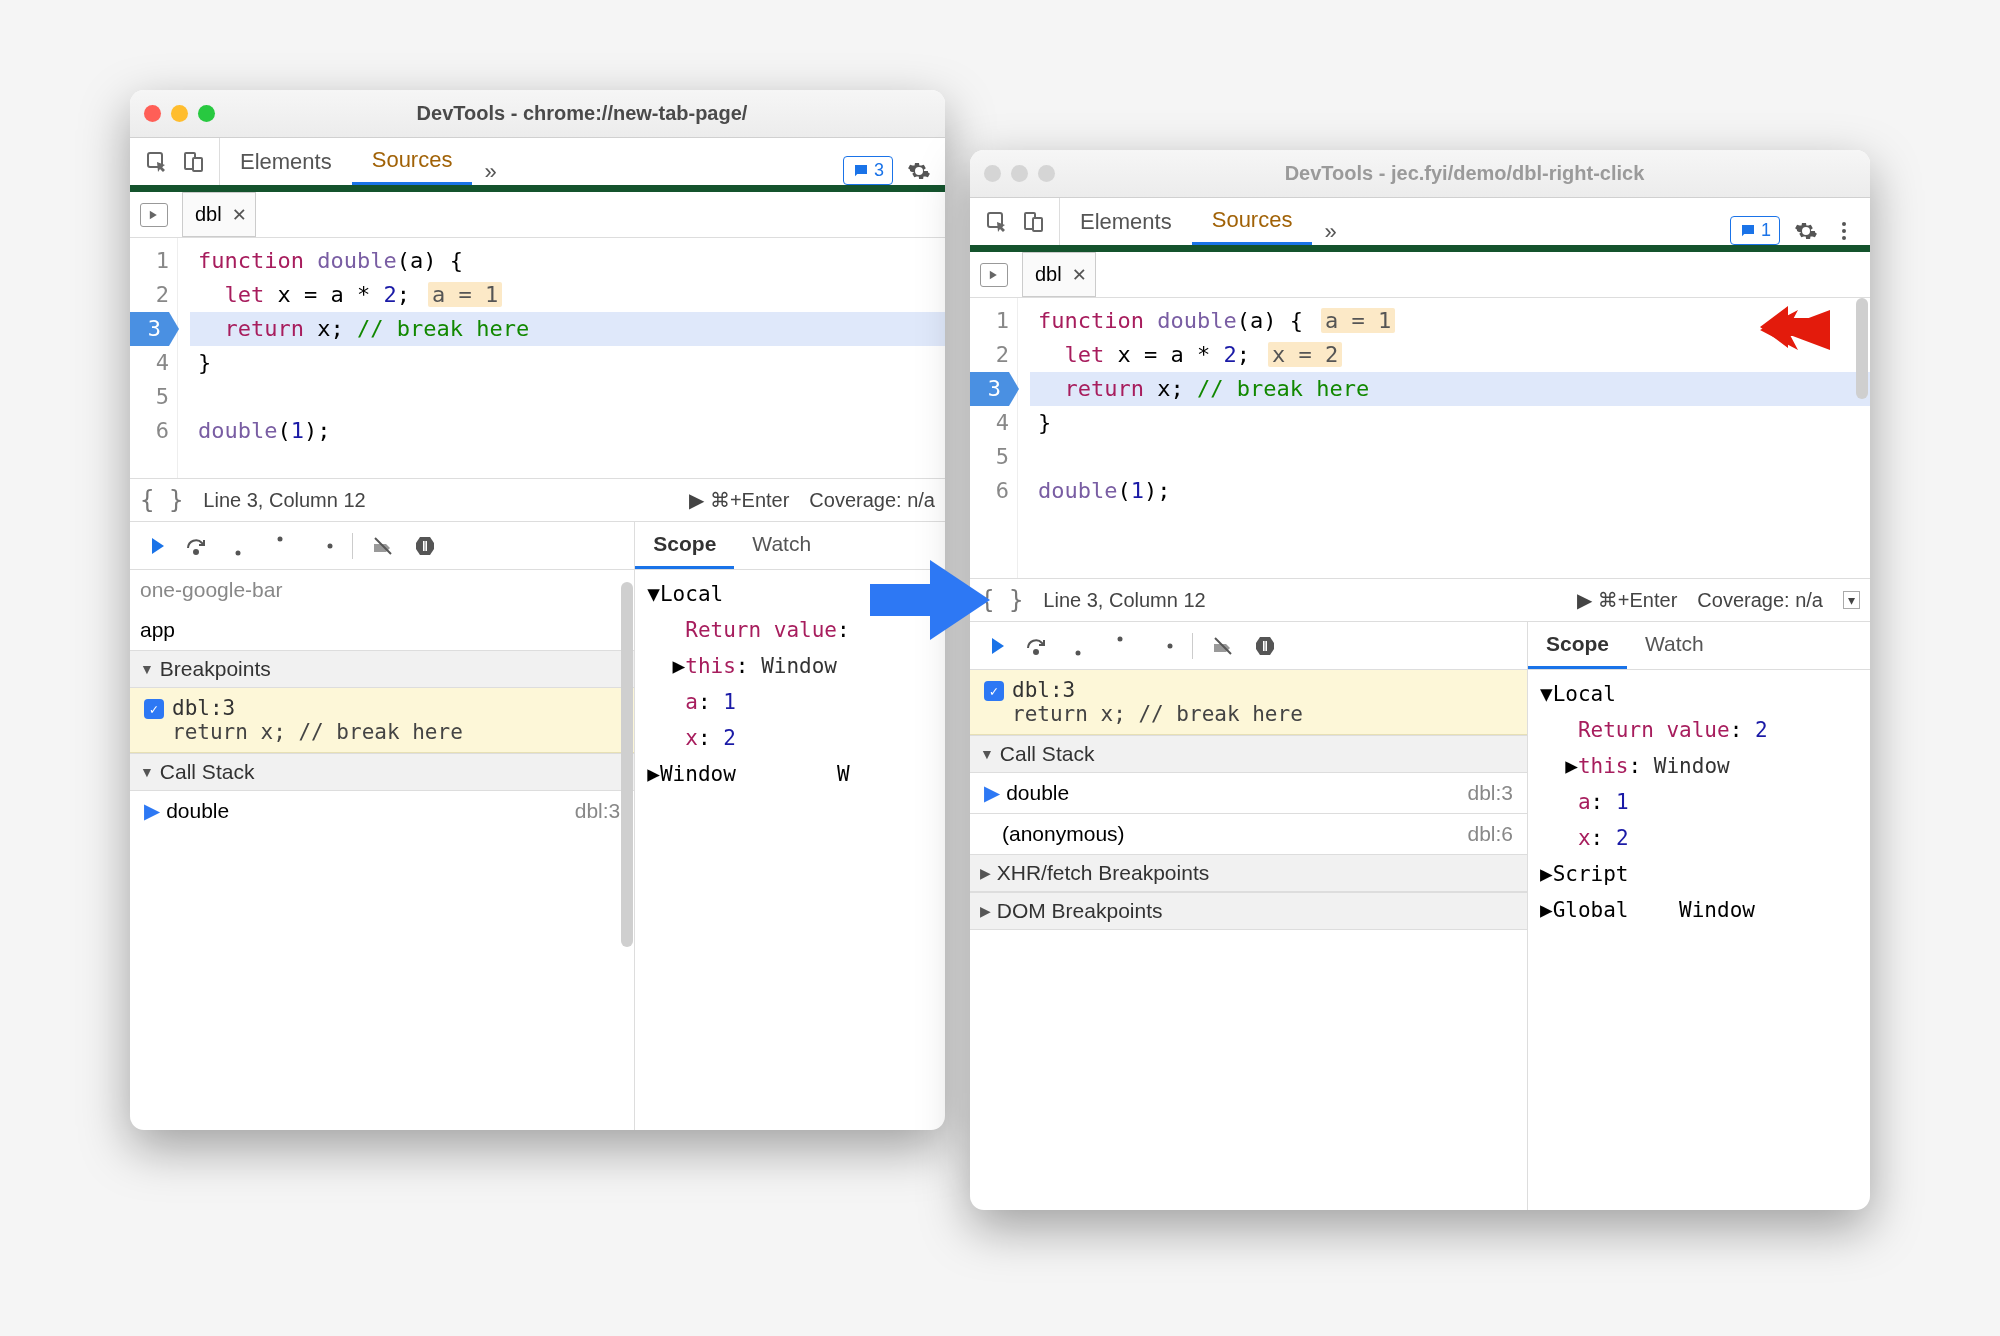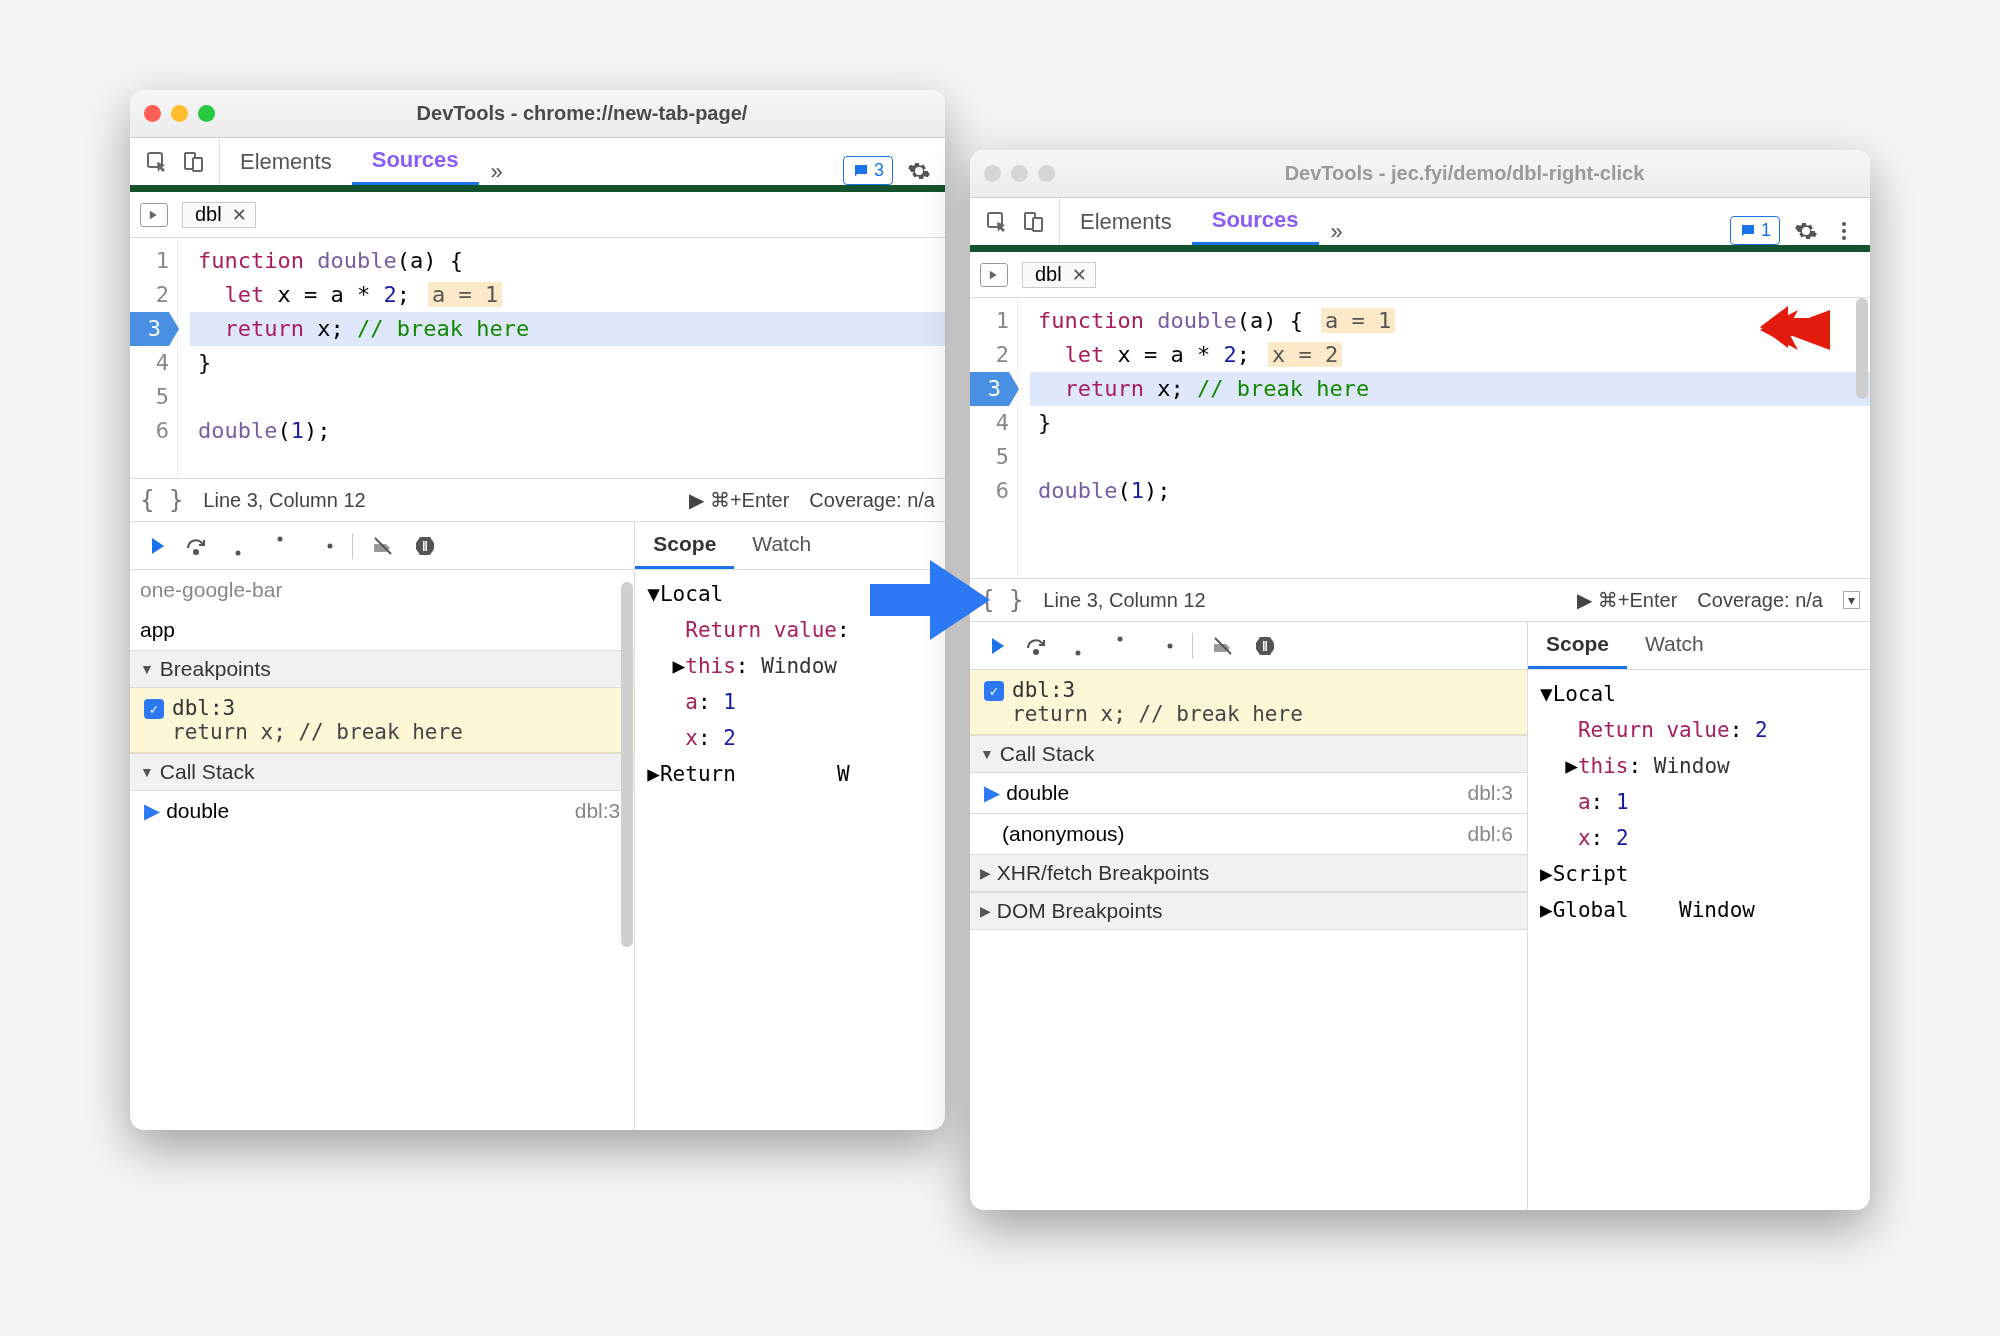--- a/index.html
+++ b/index.html
@@ -54,37 +54,37 @@
   height: 54px;
   display:flex;
   align-items:flex-end;
   border-bottom: 7px solid #14532d;
   font-size: 22px;
   color:#555;
 }
 .device-toggle { width: 90px; display:flex; justify-content:center; align-items:center; gap:12px; border-right:1px solid #ddd; height:100%; }
 .device-toggle svg { color:#666; }
 .tabstrip .tab { padding:0 20px; height:100%; display:flex; align-items:center; cursor:pointer; }
-.tabstrip .tab.active { color:#8b5cf6; border-bottom:3px solid #1a73e8; font-weight:700; }
+.tabstrip .tab.active { color:#a16207; border-bottom:3px solid #1a73e8; font-weight:400; }
 .tabstrip .more-tabs { padding:0 12px; font-size:22px; color:#555; }
 .tabstrip-right { margin-left:auto; display:flex; align-items:center; gap:14px; padding-right:14px; }
 .feedback-badge { display:flex; align-items:center; gap:4px; border:1px solid #1a73e8; border-radius:4px; padding:3px 8px; color:#1a73e8; font-size:18px; }
 .gear-icon, .kebab-icon { color:#555; cursor:pointer; }
 
 .navbar {
   height:46px;
   border-bottom:1px solid #ddd;
   display:flex;
   align-items:center;
   padding:0 10px;
   gap:14px;
 }
 .sidebar-toggle { width:28px; height:24px; border:1px solid #999; border-radius:3px; display:flex; align-items:center; justify-content:center; }
 .file-tab {
-  height:26px;
+  height:45px;
   border:1px solid #ccc;
   background:#fafafa;
   display:flex; align-items:center;
   padding:0 8px 0 12px;
   font-size:20px;
   gap:10px;
 }
 .file-tab .close-x { font-family:sans-serif; color:#555; cursor:pointer; font-size:18px; }
 
 .code-area {
@@ -395,21 +395,21 @@
       <div class="scope-tabs">
         <div class="stab active">Scope</div>
         <div class="stab">Watch</div>
       </div>
       <div class="scope-body" id="left-scope">
           <div class="row">▼Local</div>
           <div class="row">   <span class="scope-key">Return value</span>:</div>
           <div class="row">  ▶<span class="scope-key">this</span>: <span class="scope-obj">Window</span></div>
           <div class="row">   <span class="scope-key">a</span>: <span class="scope-val">1</span></div>
           <div class="row">   <span class="scope-key">x</span>: <span class="scope-val">2</span></div>
-          <div class="row">▶Return        W</div>
+          <div class="row">▶Window        W</div>
         </div>
     </div>
     <div class="scrollbar-fake" style="height:60%; top:60px; right:auto; left:calc(62% - 14px);"></div>
   </div>
 </div>
 
 <div class="devtools-window win-right">
   <div class="titlebar">
     <div class="traffic">
       <div class="tl tl-inactive"></div>

